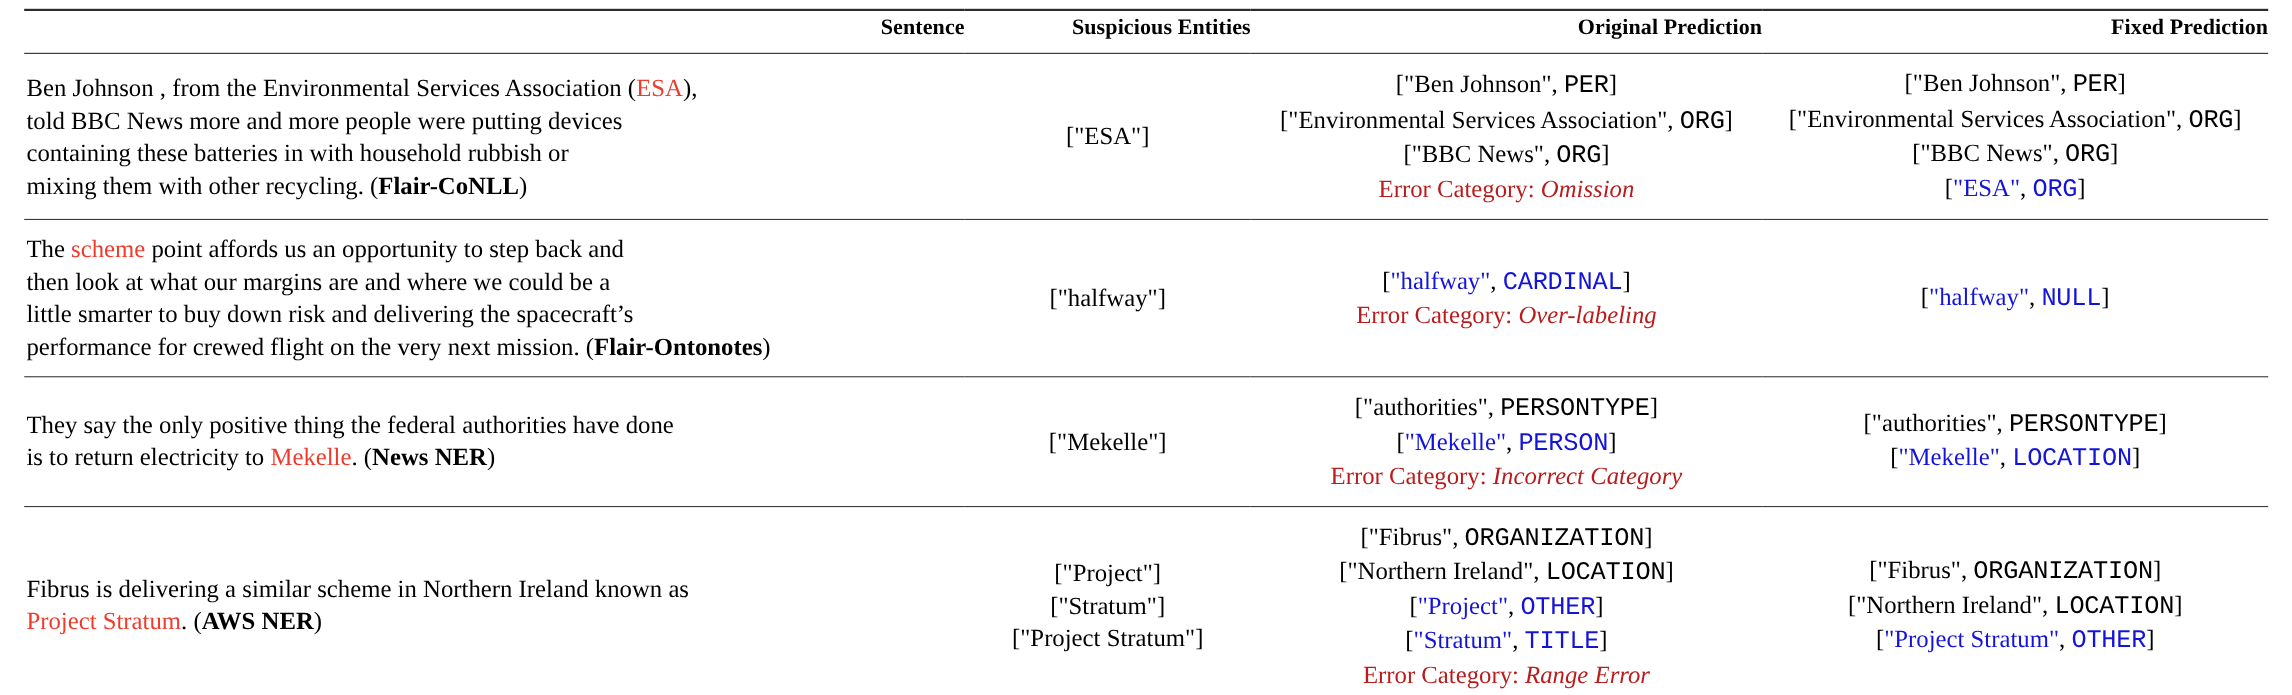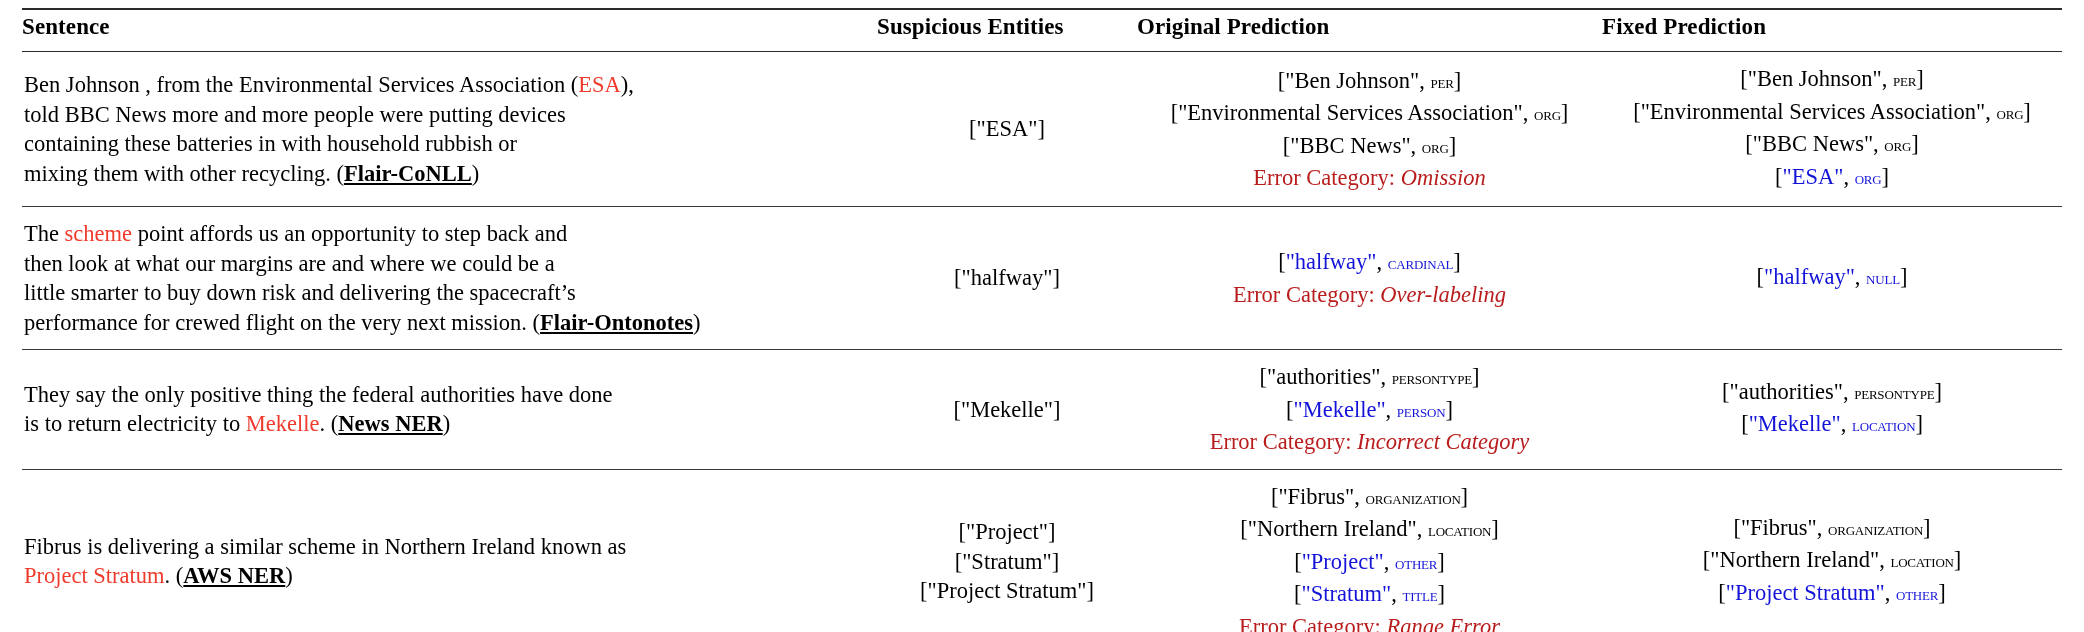--- a/index.html
+++ b/index.html
@@ -27,23 +27,23 @@
     table-layout: fixed;
     margin-top: 8px;
   }
   col.c-sentence { width: 855px; }
   col.c-suspicious { width: 260px; }
   col.c-original  { width: 465px; }
   col.c-fixed     { width: 460px; }
 
   thead th {
     font-weight: bold;
-    font-size: 23px;
+    font-size: 20px;
     padding: 4px 0 11px 0;
-    text-align: left;
+    text-align: right;
     vertical-align: bottom;
     letter-spacing: 0.1px;
   }
   
   .rule-top     { border-top: 2.4px solid #2b2b2b; }
   .rule-mid     { border-bottom: 1.5px solid #2b2b2b; }
   .rule-thin    { border-top: 1.1px solid #3a3a3a; }
   .rule-bottom  { border-bottom: 2.4px solid #2b2b2b; }
 
   tbody td {
@@ -55,26 +55,26 @@
   }
   td.sentence-cell {
     text-align: left;
     padding-left: 2px;
     padding-right: 14px;
   }
   td.center-cell { text-align: center; }
 
   .red   { color: #ef3b2c; }
   .blue  { color: #1414d8; }
-  .bold  { font-weight: bold; text-decoration: underline; }
+  .bold  { font-weight: bold; }
   .ital  { font-style: italic; }
 
   .mono {
-    font-family: Liberation Serif, serif;
-    font-size: 13px;
+    font-family: Liberation Mono, monospace;
+    font-size: 23px;
     letter-spacing: -0.2px;
   }
   .pred-line { display: block; white-space: nowrap; }
   .err-line  { display: block; white-space: nowrap; color: #b91c1c; }
   .susp-line { display: block; white-space: nowrap; }
   .sent-line { display: block; }
 </style>
 </head>
 <body>
 

